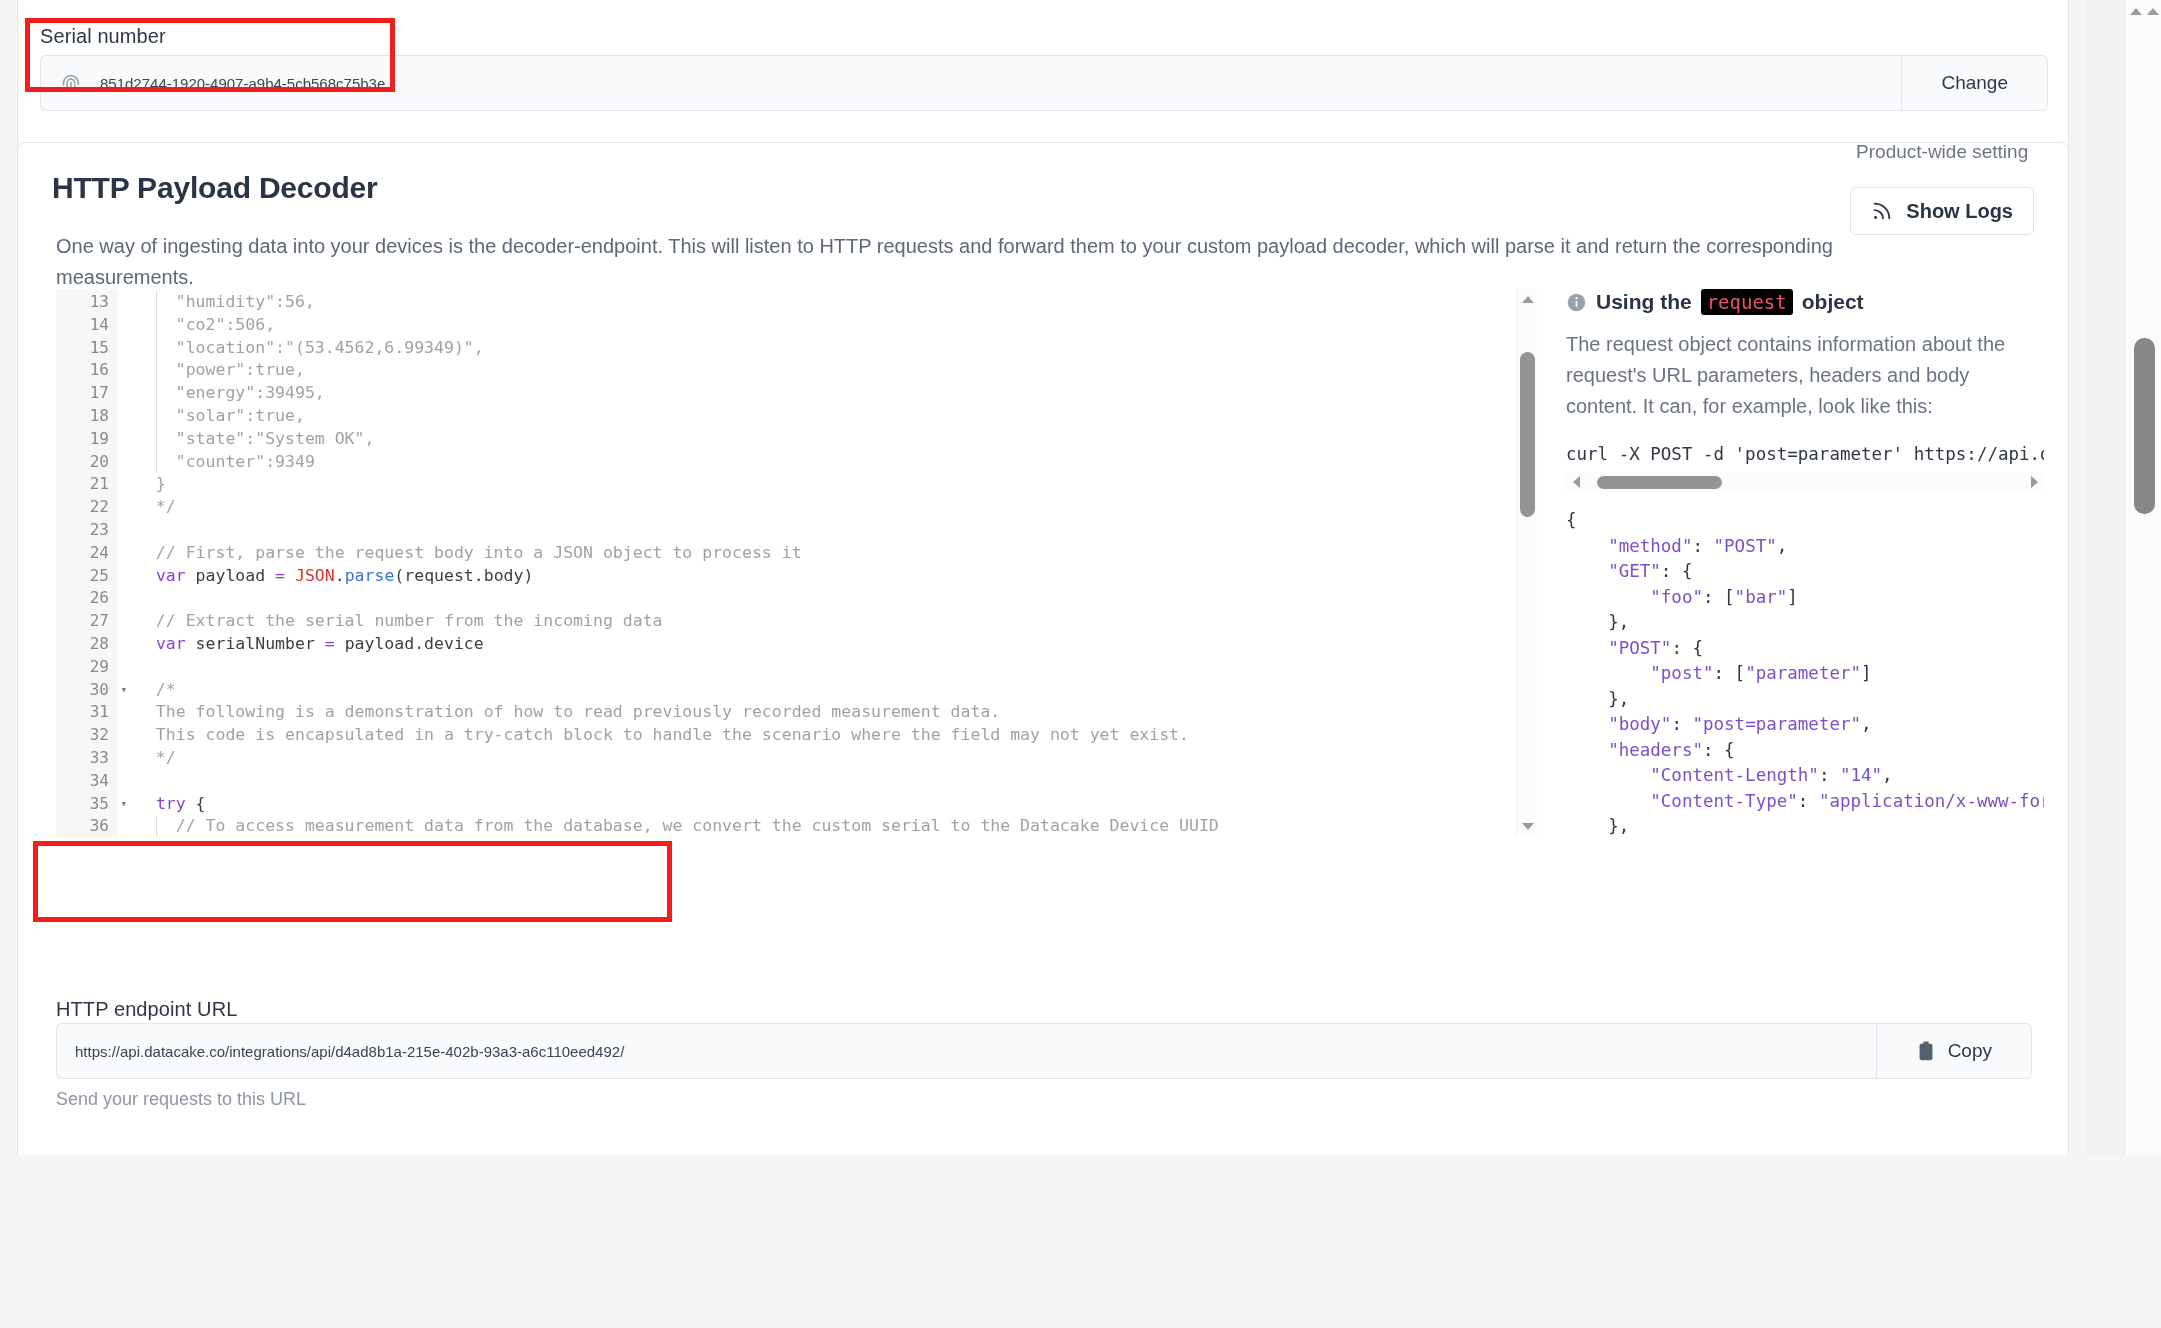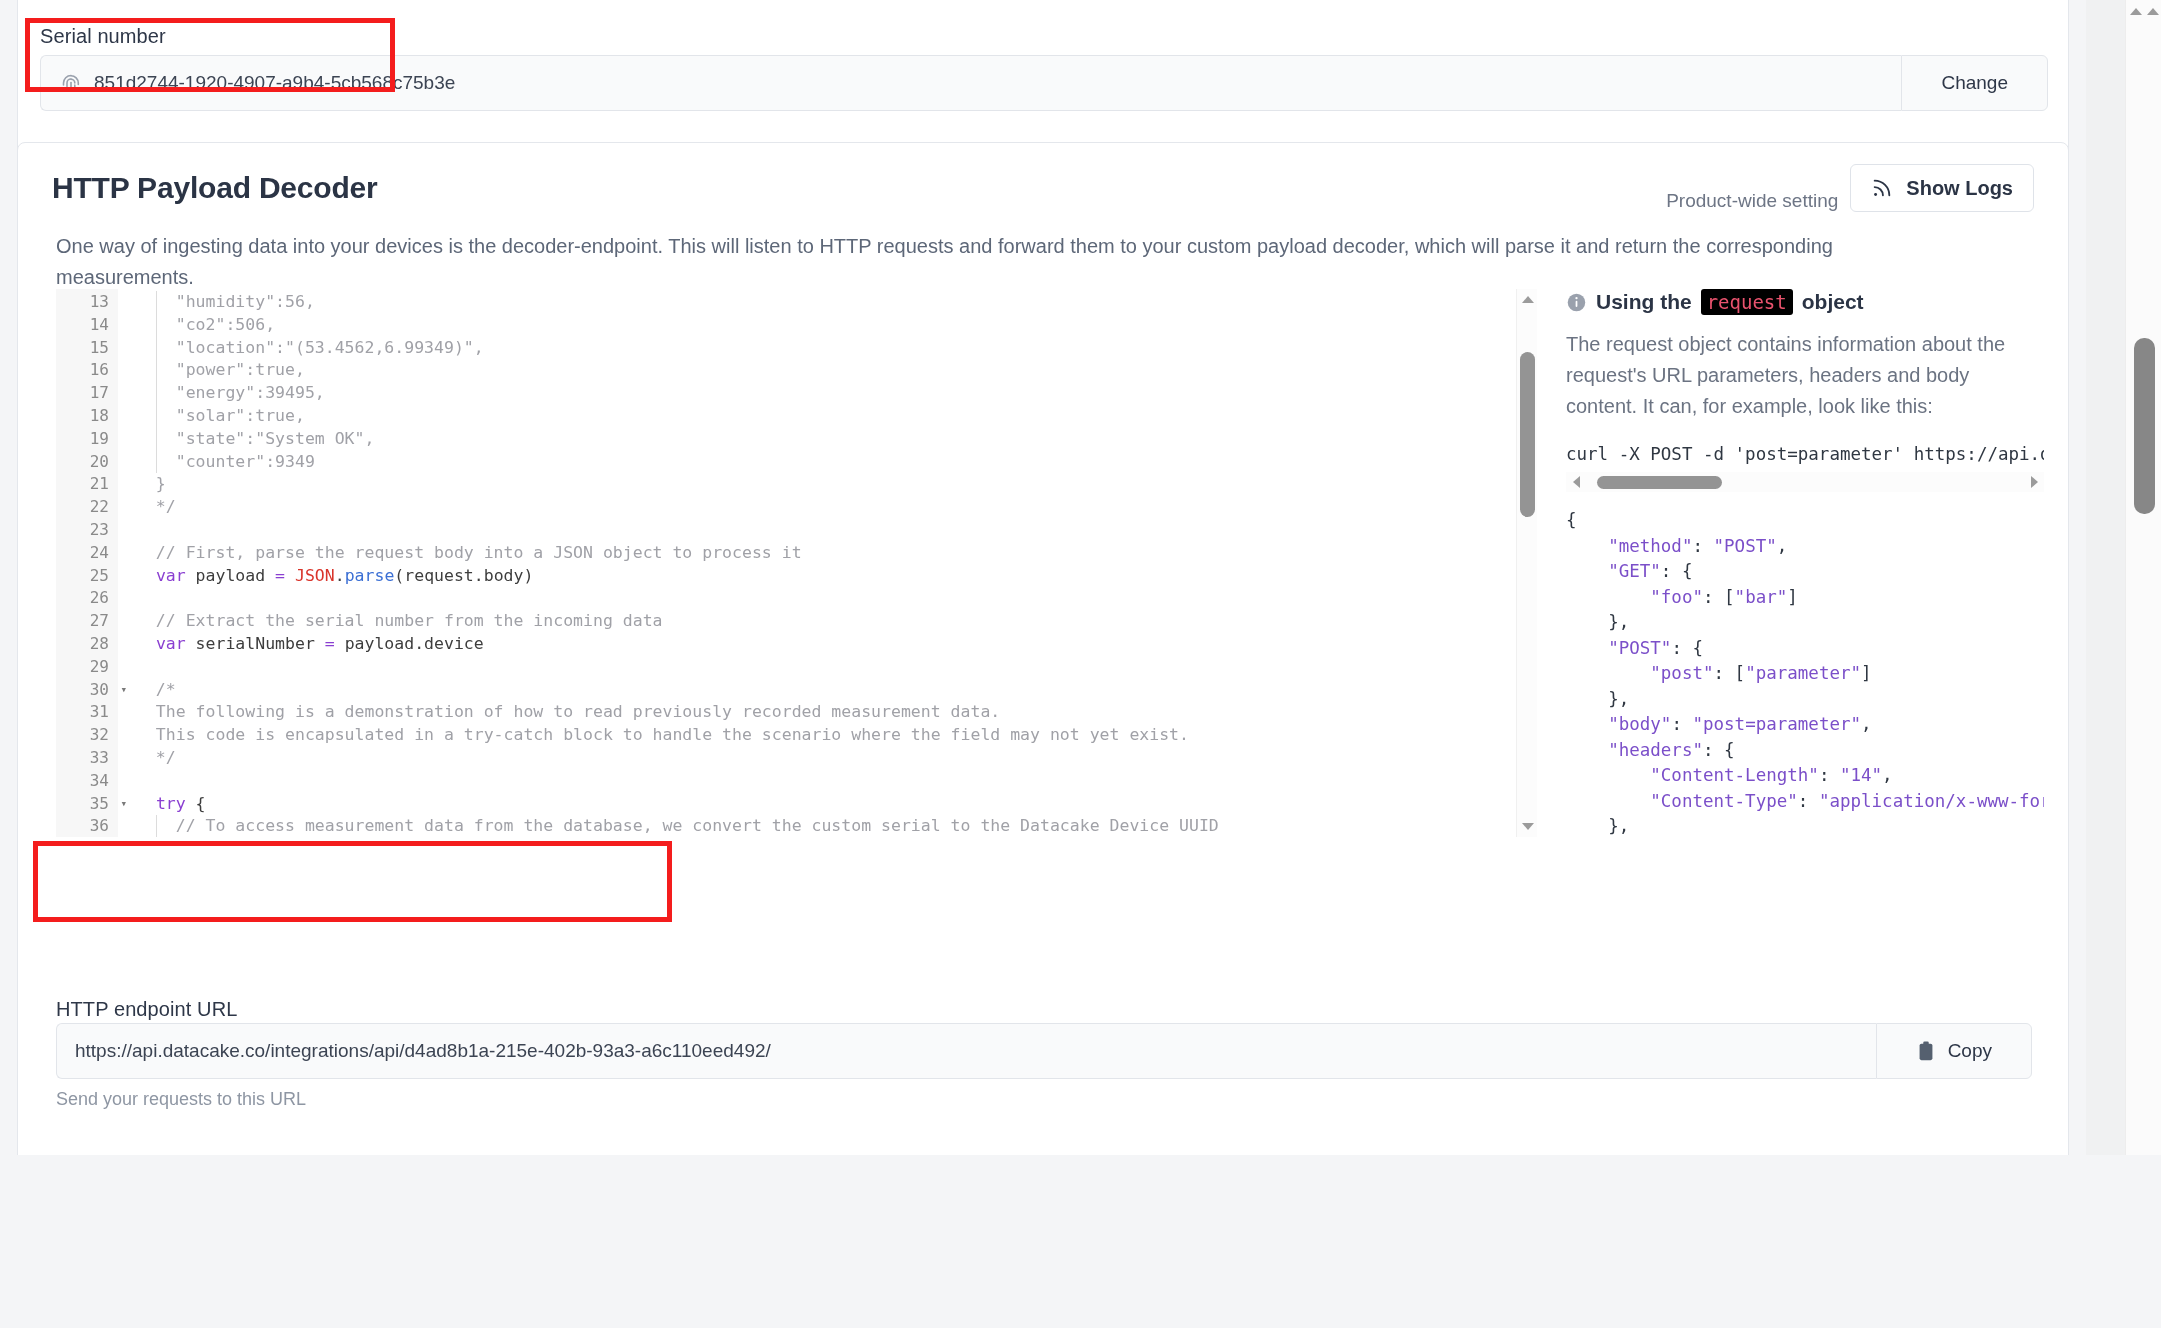--- a/index.html
+++ b/index.html
@@ -43,23 +43,23 @@
   .text-input {
     flex: 1;
     height: 56px;
     background: #f9fafb;
     border: 1px solid #e2e5ea;
     border-right: none;
     border-radius: 6px 0 0 6px;
     display: flex;
     align-items: center;
     padding: 0 18px;
-    font-size: 19px;
+    font-size: 15px;
     color: #3c4453;
-    gap: 11px;
+    gap: 17px;
     overflow: hidden;
     white-space: nowrap;
   }
   .input-btn {
     height: 56px;
     background: #f9fafb;
     border: 1px solid #e2e5ea;
     border-radius: 0 6px 6px 0;
     padding: 0 39px;
     font-size: 19px;
@@ -96,22 +96,23 @@
   }
   .decoder-title {
     font-size: 30px;
     font-weight: 700;
     color: #2b3445;
     letter-spacing: -.2px;
   }
   .head-right {
     margin-left: auto;
     display: flex;
-    align-items: flex-end;
-    gap: 12px;
+    align-items: center;
+    gap: 24px;
+    flex-direction: column;
   }
   .muted-note { font-size: 19px; color: #6d7585; }
   .btn-outline {
     display: flex;
     align-items: center;
     gap: 13px;
     height: 48px;
     padding: 0 20px;
     border: 1px solid #dfe3e9;
     border-radius: 6px;

